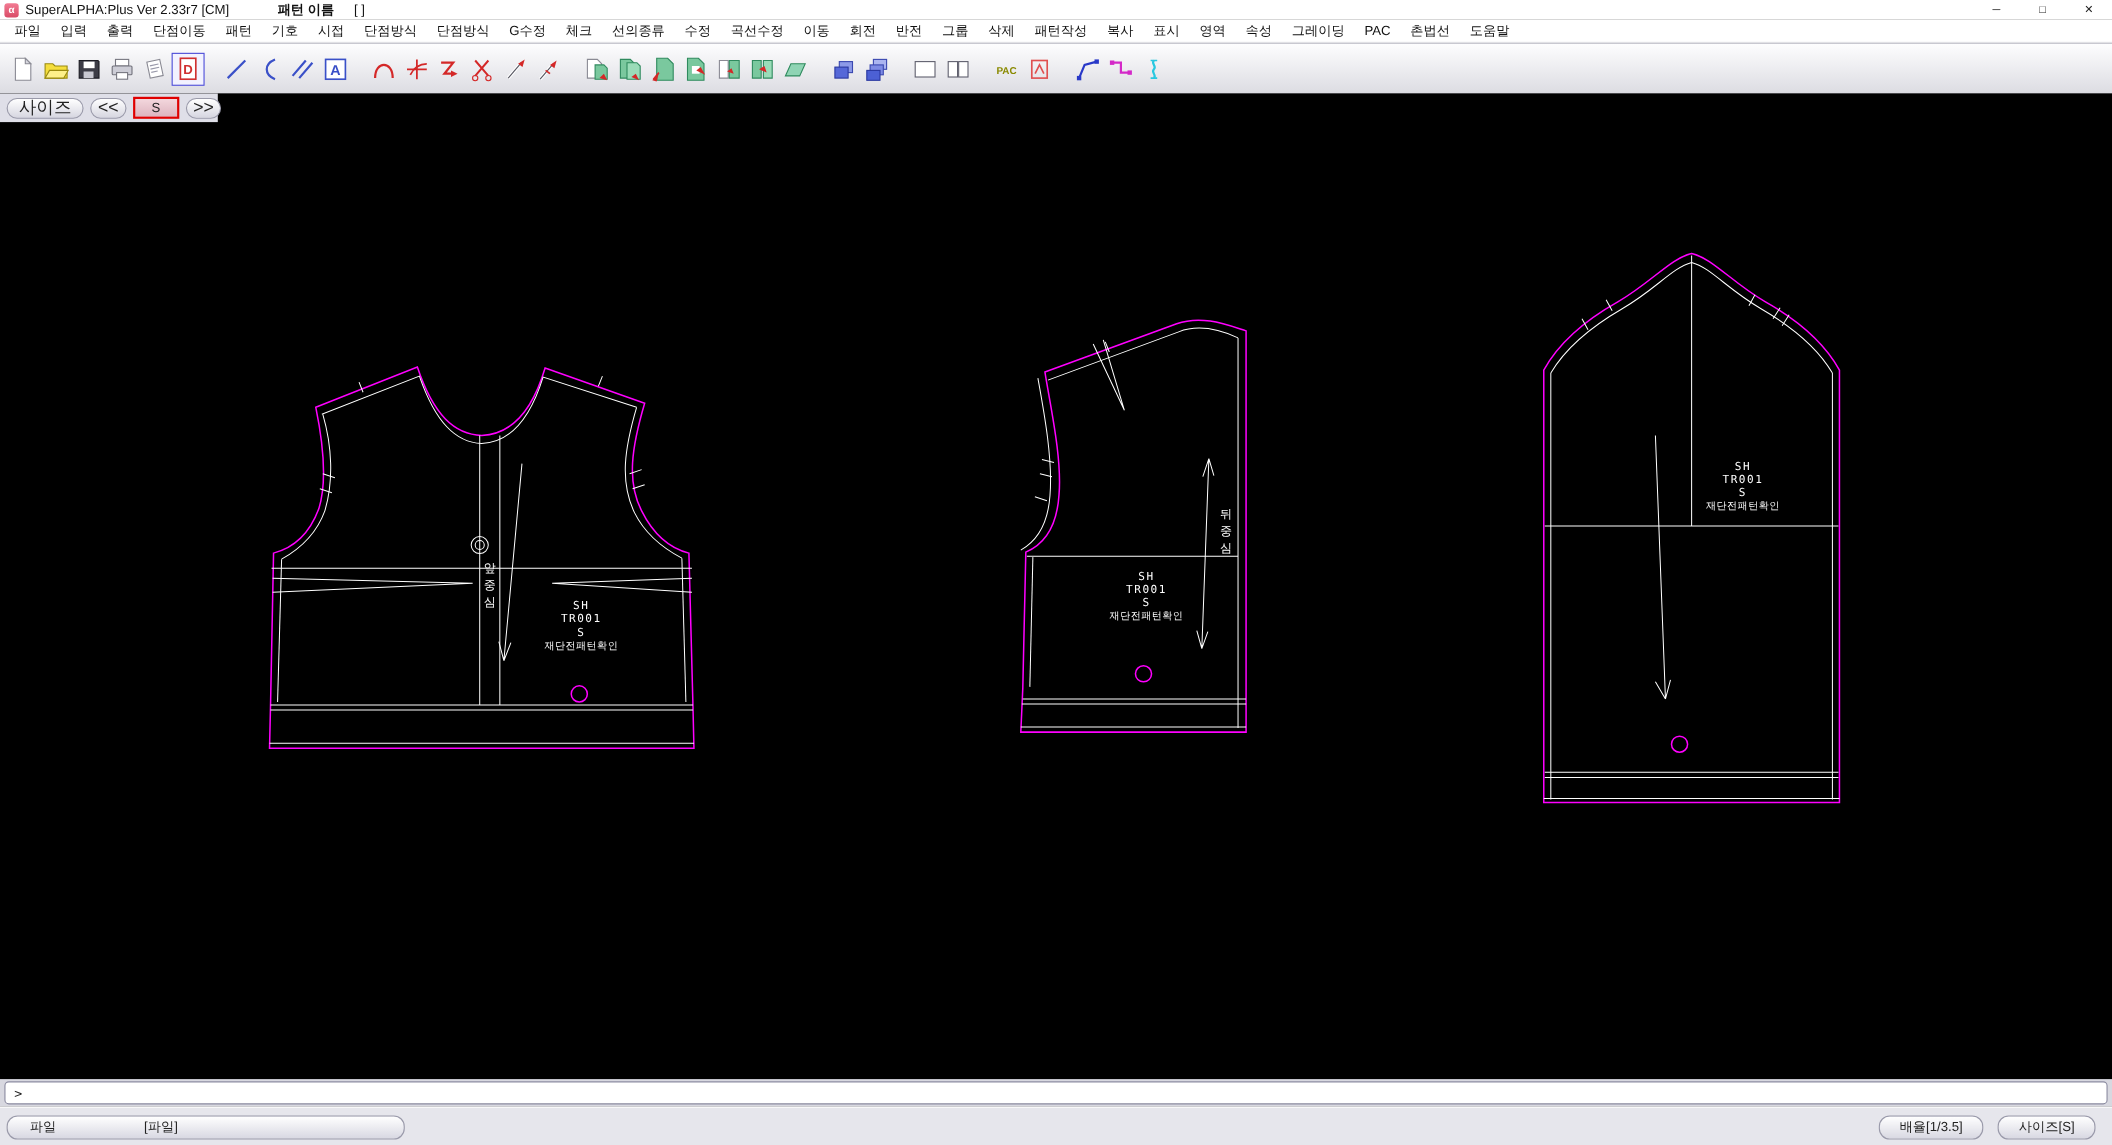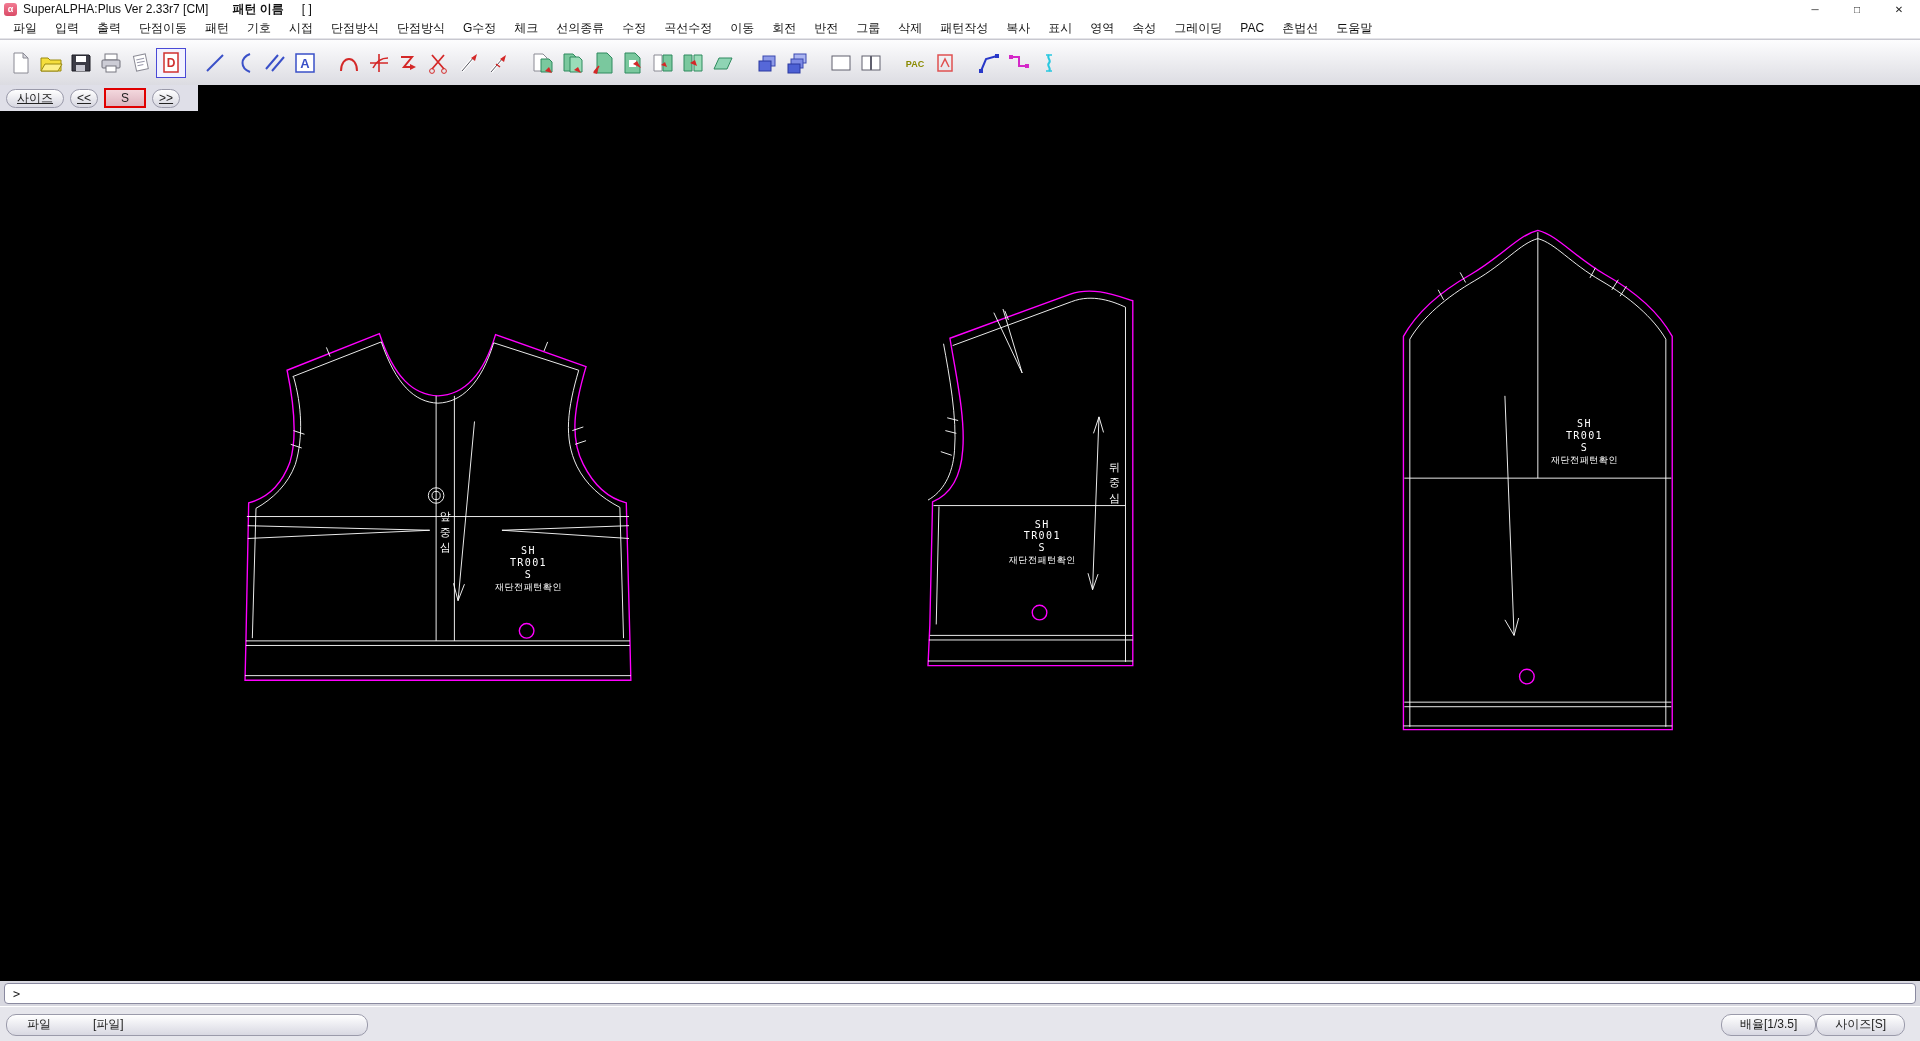--- a/index.html
+++ b/index.html
@@ -5,21 +5,21 @@
   html,body{margin:0;padding:0;}
   body{width:1920px;height:1041px;position:relative;overflow:hidden;
        font-family:"Liberation Sans","DejaVu Sans",sans-serif;background:#000;}
 
   
   .titlebar{position:absolute;top:0;left:0;right:0;height:18px;background:#ffffff;
             display:flex;align-items:center;font-size:12px;color:#111;}
   .appicon{width:13px;height:13px;margin:0 6px 0 4px;border-radius:3px;
            background:linear-gradient(#f27b93,#d94b66);color:#fff;font-size:9px;
            display:flex;align-items:center;justify-content:center;font-weight:bold;}
-  .title-text{margin-right:24px;}
+  .title-text{margin-right:44px;}
   .pattern-label{margin-right:18px;font-weight:bold;}
   .caption{margin-left:auto;display:flex;height:100%;}
   .capbtn{width:42px;height:100%;display:flex;align-items:center;justify-content:center;
           font-size:10px;color:#222;}
 
   
   .menubar{position:absolute;top:18px;left:0;right:0;height:20px;background:#ffffff;
            display:flex;align-items:center;font-size:12px;color:#111;padding-left:4px;
            border-bottom:1px solid #e4e4e8;}
   .mi{padding:0 9px;white-space:nowrap;}
@@ -33,21 +33,21 @@
         border:1px solid transparent;}
   .tool svg{width:24px;height:24px;}
   .tool.selected{border:1px solid #4a4ad6;background:#f2f2ff;}
   .grp{margin-left:14px;}
 
   
   .workarea{position:absolute;top:85px;left:0;right:0;height:896px;background:#000;}
   .tabpanel{position:absolute;top:0;left:0;width:198px;height:26px;background:#dfdfe8;
             display:flex;align-items:center;gap:6px;padding-left:6px;box-sizing:border-box;}
   .pill{background:linear-gradient(#ffffff,#d6d6e0);border:1px solid #9a9aaa;border-radius:10px;
-        font-size:12px;color:#222;padding:1px 10px;line-height:15px;white-space:nowrap;text-decoration:underline;}
+        font-size:16px;color:#222;padding:1px 10px;line-height:15px;white-space:nowrap;}
   .pill.small{padding:1px 6px;}
   .sizebox{background:linear-gradient(#f3d7dd,#ddb4bf);border:2px solid #e00000;
            font-size:12px;color:#222;padding:0 15px;line-height:16px;}
   .canvas-svg{position:absolute;top:0;left:0;}
   .ptxt{fill:#fff;font-family:"DejaVu Sans Mono","Liberation Mono",monospace;
         font-size:11px;letter-spacing:1.5px;text-anchor:middle;}
   .ptxt-k{fill:#fff;font-family:"DejaVu Sans","Liberation Sans",sans-serif;
           font-size:10px;letter-spacing:0.5px;text-anchor:middle;}
   .vtxt{fill:#fff;font-family:"DejaVu Sans","Liberation Sans",sans-serif;
         font-size:12px;text-anchor:middle;}
@@ -58,22 +58,22 @@
   .cmdfield{flex:1;height:19px;background:#fff;border:1px solid #8a8aa0;border-radius:4px;
             font-family:"DejaVu Sans Mono","Liberation Mono",monospace;font-size:12px;
             color:#222;display:flex;align-items:center;padding-left:8px;}
 
   
   .statusbar{position:absolute;top:1006px;left:0;right:0;height:35px;background:#e6e6ec;
              border-top:1px solid #ffffff;display:flex;align-items:center;font-size:12px;color:#222;}
   .stadium{background:linear-gradient(#ffffff,#d8d8e2);border:1px solid #9a9aaa;border-radius:10px;
            height:20px;display:flex;align-items:center;white-space:nowrap;}
   .filebox{width:340px;margin-left:6px;padding-left:20px;}
-  .fileval{margin-left:42px;}
-  .rightbtns{margin-left:auto;display:flex;margin-right:15px;}
+  .fileval{margin-left:80px;}
+  .rightbtns{margin-left:auto;display:flex;gap:13px;margin-right:15px;}
   .rbtn{padding:0 18px;justify-content:center;}
 </style>
 </head>
 <body>
 
 <div class="titlebar">
   <div class="appicon">α</div>
   <span class="title-text">SuperALPHA:Plus Ver 2.33r7 [CM]</span>
   <span class="pattern-label">패턴 이름</span>
   <span>[ ]</span>

